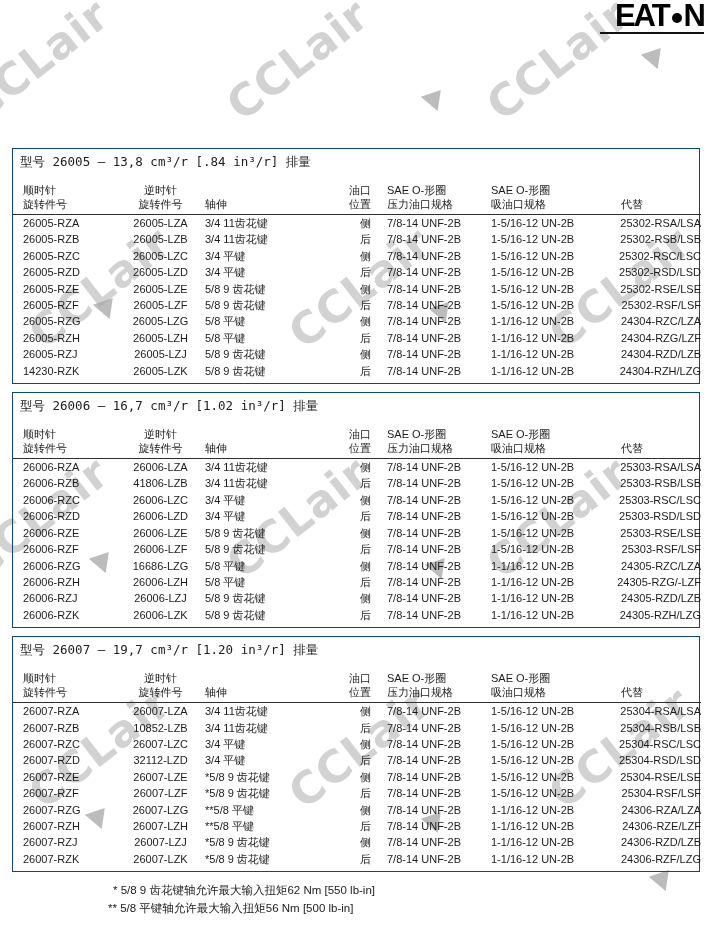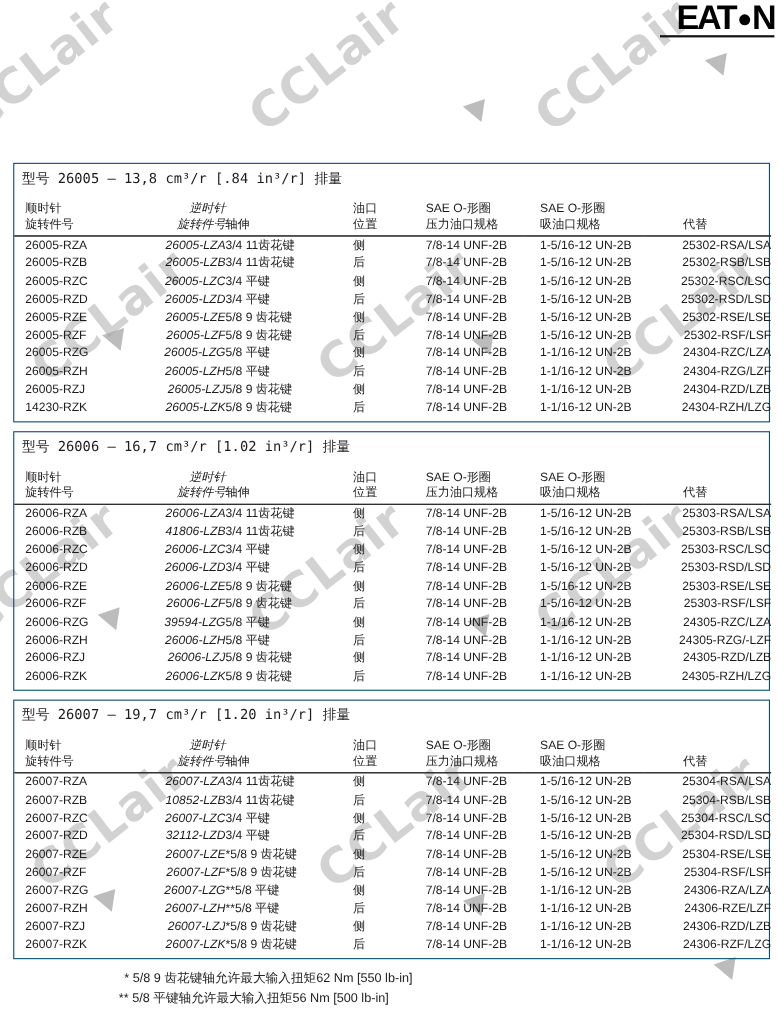--- a/index.html
+++ b/index.html
@@ -39,23 +39,23 @@
     font-weight:normal;font-size:11px;vertical-align:bottom;
     padding:12px 0 3px 0;border-bottom:1px solid #2e2e2e;white-space:nowrap;
   }
   th .h1,th .h2{display:block;line-height:14px;min-height:14px;}
   td{
     font-size:11px;height:16.4px;line-height:16.4px;padding:0;
     white-space:nowrap;overflow:hidden;
   }
   
   .a0{text-align:left;padding-left:10px;}
-  .a1{text-align:right;padding-left:7px;font-style:italic;}
+  .a1{text-align:center;padding-left:7px;}
   .a2{text-align:left;}
-  .a3{text-align:left;}
+  .a3{text-align:right;}
   .a4{text-align:left;padding-left:16px;}
   .a5{text-align:left;padding-left:14px;}
   td.a6{text-align:right;padding-left:10px;margin-top:40px;}
   th.a6{text-align:left;padding-left:36px;}
   
   .footnotes{position:absolute;left:108px;top:882px;z-index:1;font-size:11.5px;line-height:17.5px;color:#222;}
   .footnotes .fn1{padding-left:5px;}
 </style>
 </head>
 <body>
@@ -329,21 +329,21 @@
               <td class="a0">26006-RZF</td>
               <td class="a1">26006-LZF</td>
               <td class="a2">5/8 9 齿花键</td>
               <td class="a3">后</td>
               <td class="a4">7/8-14 UNF-2B</td>
               <td class="a5">1-5/16-12 UN-2B</td>
               <td class="a6">25303-RSF/LSF</td>
             </tr>
             <tr>
               <td class="a0">26006-RZG</td>
-              <td class="a1">39594-LZG</td>
+              <td class="a1">16686-LZG</td>
               <td class="a2">5/8 平键</td>
               <td class="a3">侧</td>
               <td class="a4">7/8-14 UNF-2B</td>
               <td class="a5">1-1/16-12 UN-2B</td>
               <td class="a6">24305-RZC/LZA</td>
             </tr>
             <tr>
               <td class="a0">26006-RZH</td>
               <td class="a1">26006-LZH</td>
               <td class="a2">5/8 平键</td>

